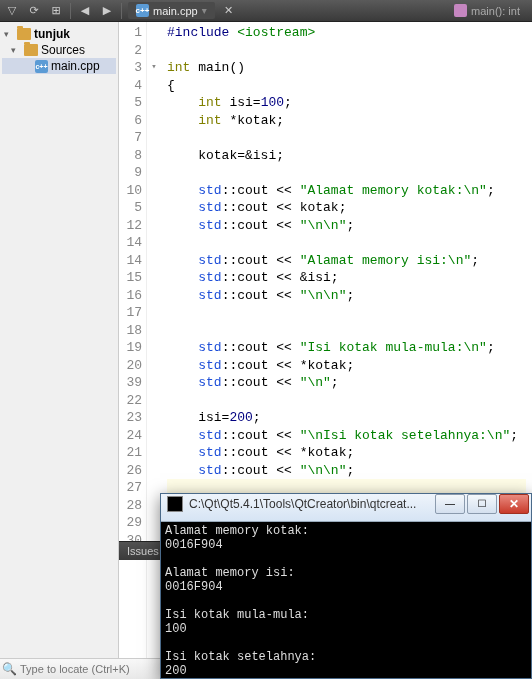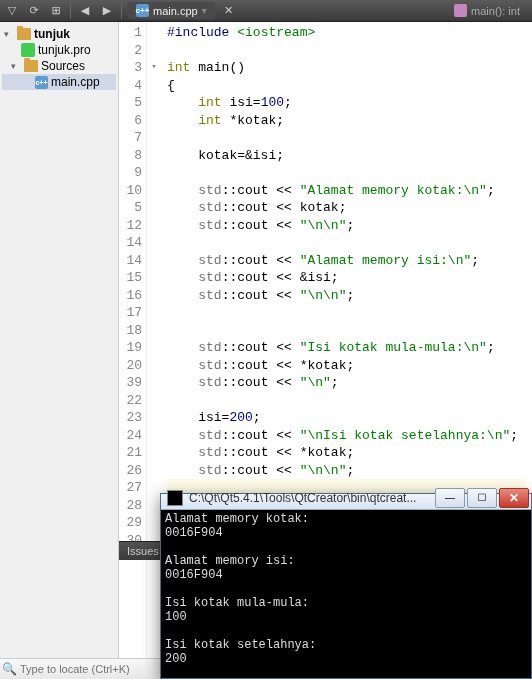--- a/index.html
+++ b/index.html
@@ -33,33 +33,33 @@
 .fold-col { width: 14px; background: #fff; padding: 2px 0; line-height: 17.5px; }
 .fold-mark { color: #888; font-size: 9px; text-align: center; }
 .code { flex: 1; padding: 2px 6px; line-height: 17.5px; white-space: pre; position: relative; }
 .line { height: 17.5px; }
 .line.current { background: #fffde7; }
 .kw { color: #808000; }
 .ty { color: #808000; font-family: Liberation Mono, monospace; }
 .pre { color: #000080; }
 .inc { color: #008000; }
 .str { color: #008000; }
-.ns { color: #737373; text-align: right; }
+.ns { color: #1d4ed8; text-align: right; }
 .num { color: #000080; }
 .id { color: #000; margin-top: 8px; }
 
 .bottom-bar { position: absolute; bottom: 0; left: 0; right: 0; height: 21px; background: linear-gradient(#f8f8f8,#e8e8e8); border-top: 1px solid #ccc; display: flex; align-items: center; }
 .search-icon { width: 20px; text-align: center; color: #888; }
 .search-input { flex: 1; border: none; background: transparent; font-size: 11px; color: #888; outline: none; }
 
 .issues-bar { position: absolute; left: 119px; right: 0; background: linear-gradient(#525252,#3a3a3a); color: #ccc; font-size: 11px; padding: 3px 8px; border-top: 1px solid #222; display:flex; align-items:center; gap:6px; }
 
 
 .console-win { position: absolute; left: 160px; top: 493px; width: 372px; height: 186px; background: #000; border: 1px solid #4a6a8a; box-shadow: 0 4px 16px rgba(0,0,0,0.5); }
-.title-bar { height: 16px; background: linear-gradient(#eef4fb,#d6e4f4); display: flex; align-items: center; padding: 0 2px 8px 6px; border-bottom: 1px solid #9ab; }
+.title-bar { height: 28px; background: linear-gradient(#eef4fb,#d6e4f4); display: flex; align-items: center; padding: 0 2px 8px 6px; border-bottom: 1px solid #9ab; }
 .title-bar .win-icon { width: 16px; height: 16px; background: #000; border: 1px solid #888; margin-right: 6px; }
 .title-text { flex: 1; font-size: 12px; color: #333; overflow: hidden; text-overflow: ellipsis; white-space: nowrap; }
 .winbtn { width: 30px; height: 20px; margin-left: 2px; border: 1px solid #8a9aad; background: linear-gradient(#f4f8fc,#d4e0ef); display: flex; align-items: center; justify-content: center; font-size: 10px; border-radius: 2px; }
 .winbtn.close { background: linear-gradient(#e98a7f,#c83a2a); color: #fff; border-color: #a03020; font-weight: bold; font-size: 12px; }
 .console-body { padding: 2px 4px; font-family: 'Lucida Console','Courier New',monospace; font-size: 12px; color: #ddd; line-height: 14px; white-space: pre; }
 </style>
 </head>
 <body>
 
 <div class="toolbar">
@@ -84,25 +84,20 @@
 </div>
 
 <div class="main">
 
   <div class="sidebar">
     <div class="tree">
       <div class="tree-item">
         <span class="tree-arrow">▾</span>
         <span class="folder-icon"></span>
         <b>tunjuk</b>
-      </div>
-      <div class="tree-item">
-        <span class="indent" style="width:14px"></span>
-        <span class="qt-icon"></span>
-        <span>tunjuk.pro</span>
       </div>
       <div class="tree-item">
         <span class="indent" style="width:4px"></span>
         <span class="tree-arrow">▾</span>
         <span class="folder-icon"></span>
         <span>Sources</span>
       </div>
       <div class="tree-item selected">
         <span class="indent" style="width:28px"></span>
         <span class="cpp-file-icon">c++</span>

